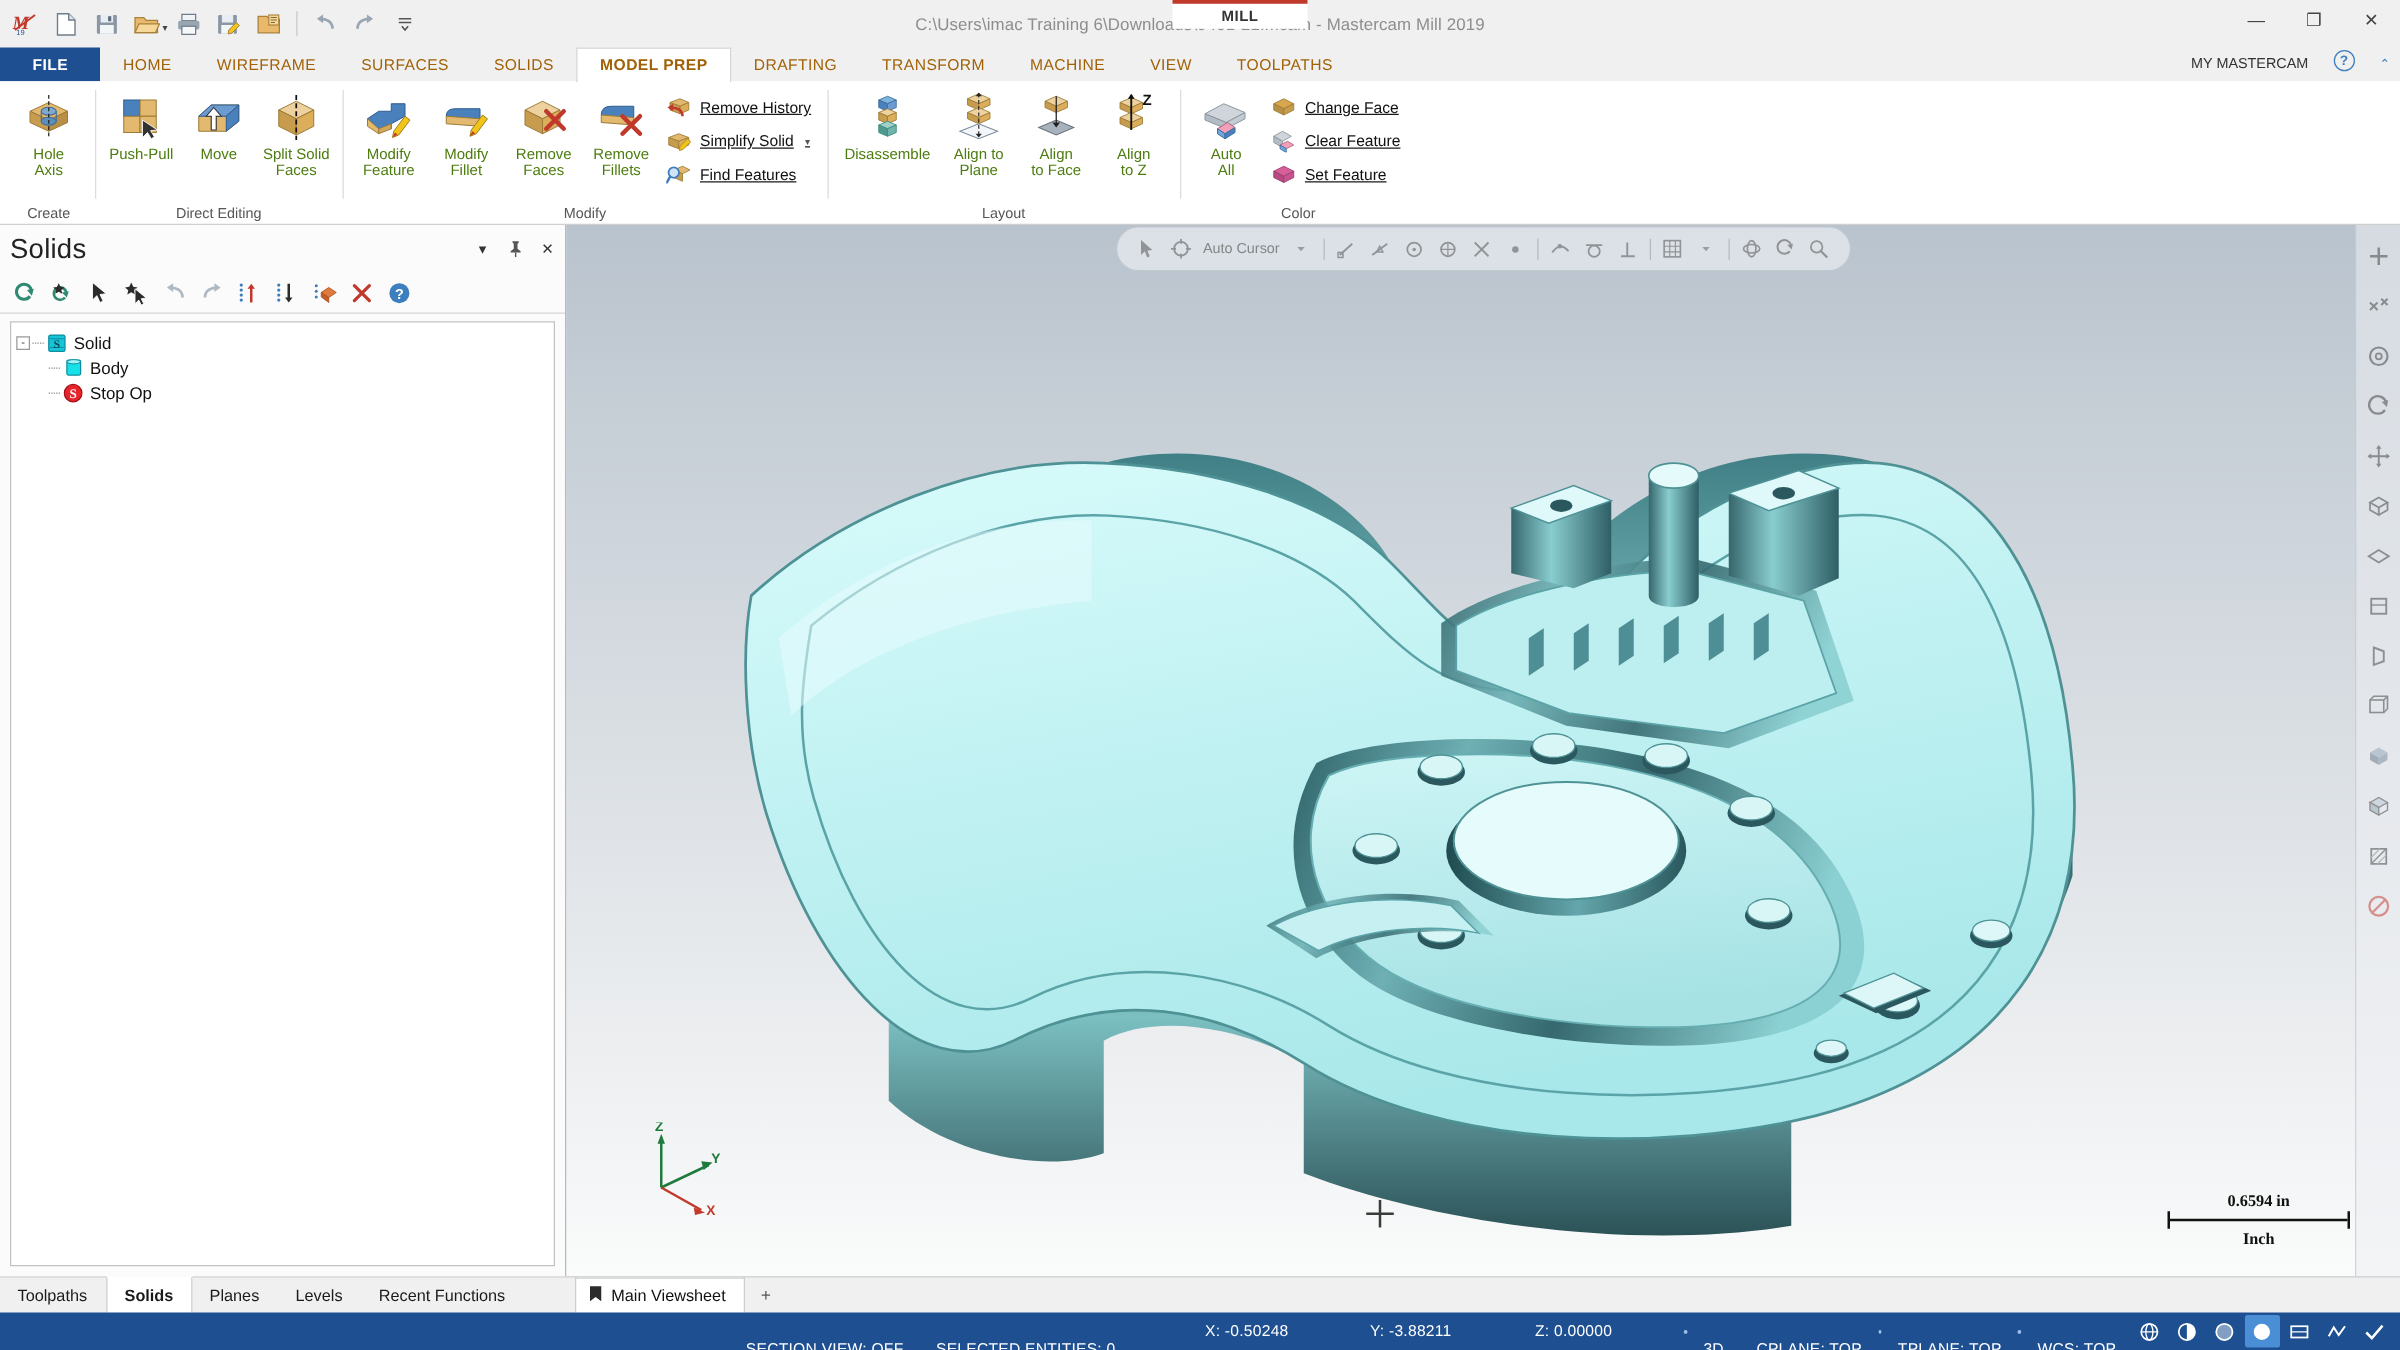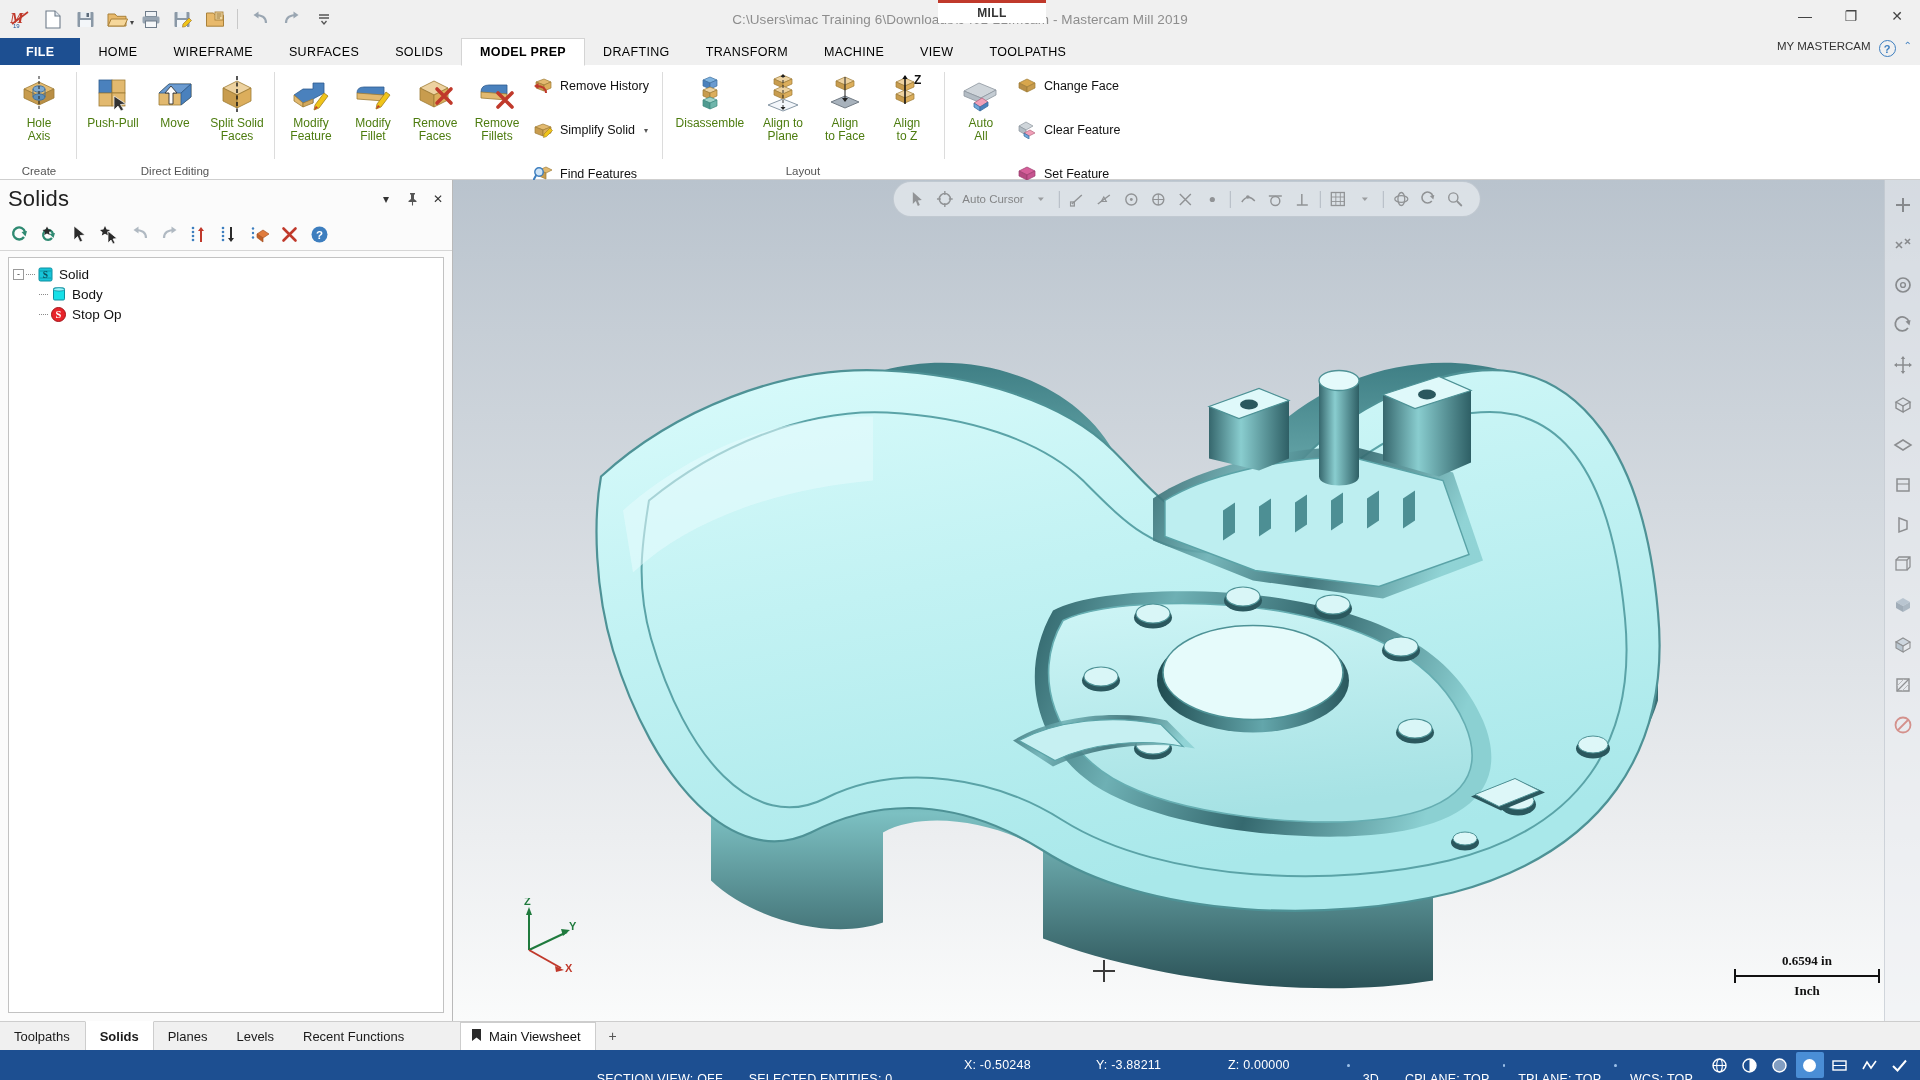--- a/index.html
+++ b/index.html
@@ -41,32 +41,32 @@
     font-size: 14px; color: #444; cursor: pointer;
   }
 
   
   .ribbon-tabs {
     height: 27px; background: #f0f0f0; display: flex; align-items: flex-end;
     position: relative; flex: 0 0 27px;
   }
   .rtab {
     height: 27px; padding: 0 18px; display: flex; align-items: center;
-    font-size: 12.5px; color: #000000; letter-spacing: .35px; cursor: pointer;
+    font-size: 12.5px; color: #a16207; letter-spacing: .35px; cursor: pointer;
     position: relative; white-space: nowrap;
   }
   .rtab.file {
     background: #1d4f91; color: #fff; font-weight: 600; padding: 0 26px; height: 27px;
   }
   .rtab.active {
     background: #ffffff; border: 1px solid #d4d4d4; border-bottom: 1px solid #fff;
     font-weight: 600; z-index: 3; margin-bottom: -1px; height: 28px;
   }
   .mymc {
-    position: absolute; right: 8px; top: 2px; display: flex; align-items: flex-start; gap: 8px;
+    position: absolute; right: 8px; top: 2px; display: flex; align-items: flex-end; gap: 20px;
     font-size: 11.5px; color: #333;
   }
   .mymc .help-ic {
     width: 17px; height: 17px; border-radius: 50%; border: 1.6px solid #3d7ebf; color: #3d7ebf;
     font-size: 11px; display: flex; align-items: center; justify-content: center; font-weight: 700;
     cursor: pointer;
   }
   .mymc .caret-up { color: #3d7ebf; font-size: 10px; cursor: pointer;}
 
   
@@ -84,21 +84,21 @@
     content: ''; position: absolute; left: 0; top: 7px; bottom: 20px; width: 1px; background: #dcdcdc;
   }
   .bigbtn {
     width: 62px; display: flex; flex-direction: column; align-items: center;
     padding: 3px 2px; cursor: pointer; border-radius: 2px;
   }
   .bigbtn .ic { height: 42px; display: flex; align-items: center; justify-content: center; }
   .bigbtn .lbl {
     font-size: 12px; text-align: center; line-height: 13px; color: #4d7c0f; margin-top: 2px;
   }
-  .smallcol { display: flex; flex-direction: column; gap: 18px; padding-top: 3px; }
+  .smallcol { display: flex; flex-direction: column; gap: 1px; padding-top: 3px; text-decoration: underline; }
   .smallbtn {
     display: flex; align-items: center; gap: 6px; padding: 3px 7px 3px 4px;
     cursor: pointer; border-radius: 2px; font-size: 12.5px; color: #111; white-space: nowrap;
   }
   .smallbtn .sic { width: 22px; height: 20px; display: flex; align-items: center; justify-content: center; }
   .dd-caret { font-size: 8px; color: #555; margin-left: 3px; }
 
   
   .main { flex: 1; display: flex; min-height: 0; position: relative; }
 

